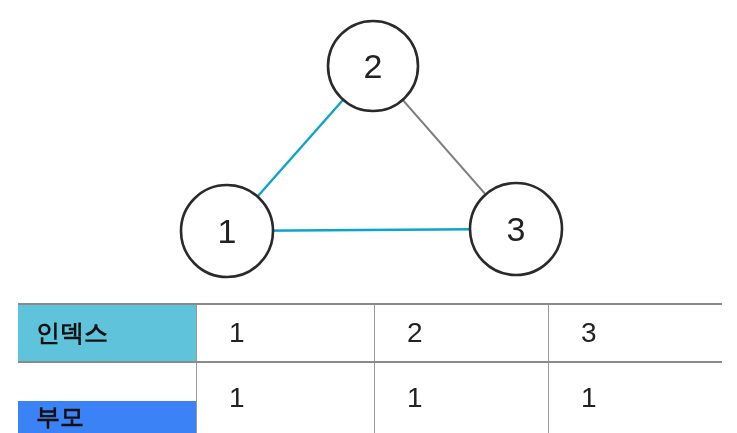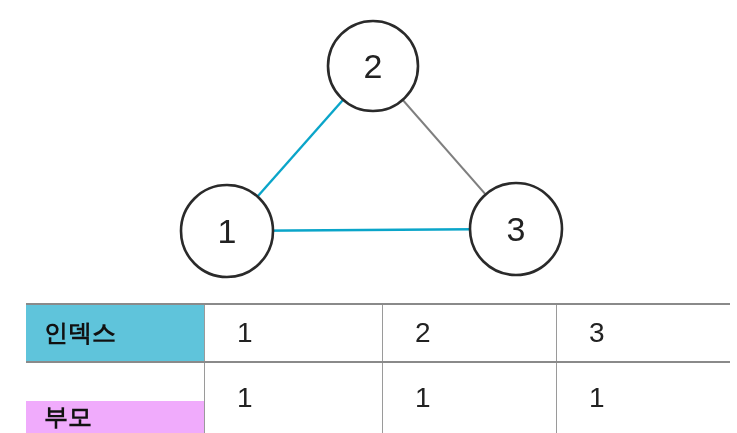--- a/index.html
+++ b/index.html
@@ -20,21 +20,21 @@
     left: 0;
     top: 0;
   }
   .node-label {
     font-family: "Liberation Sans", "DejaVu Sans", sans-serif;
     font-size: 34px;
     fill: #222222;
   }
   .ptable {
     position: absolute;
-    left: 26px;
+    left: 18px;
     top: 303px;
     width: 704px;
     border-top: 2px solid #8a8a8a;
     border-bottom: 2px solid #eab308;
   }
   .prow {
     display: grid;
     grid-template-columns: 178px 178px 174px 174px;
     height: 56px;
   }
@@ -88,20 +88,20 @@
   </svg>
 
   <div class="ptable">
     <div class="prow first">
       <div class="pcell head" id="hcell0" style="background: rgb(95, 196, 219);">인덱스</div>
       <div class="pcell vline">1</div>
       <div class="pcell vline">2</div>
       <div class="pcell vline">3</div>
     </div>
     <div class="prow">
-      <div class="pcell head" id="hcell1" style="background: #f0abfc; margin-top: 38px;">부모</div>
+      <div class="pcell head" id="hcell1" style="background: #3b82f6; margin-top: 38px;">부모</div>
       <div class="pcell vline">1</div>
       <div class="pcell vline">1</div>
       <div class="pcell vline">1</div>
     </div>
   </div>
 
 </div>
 
 </body></html>

